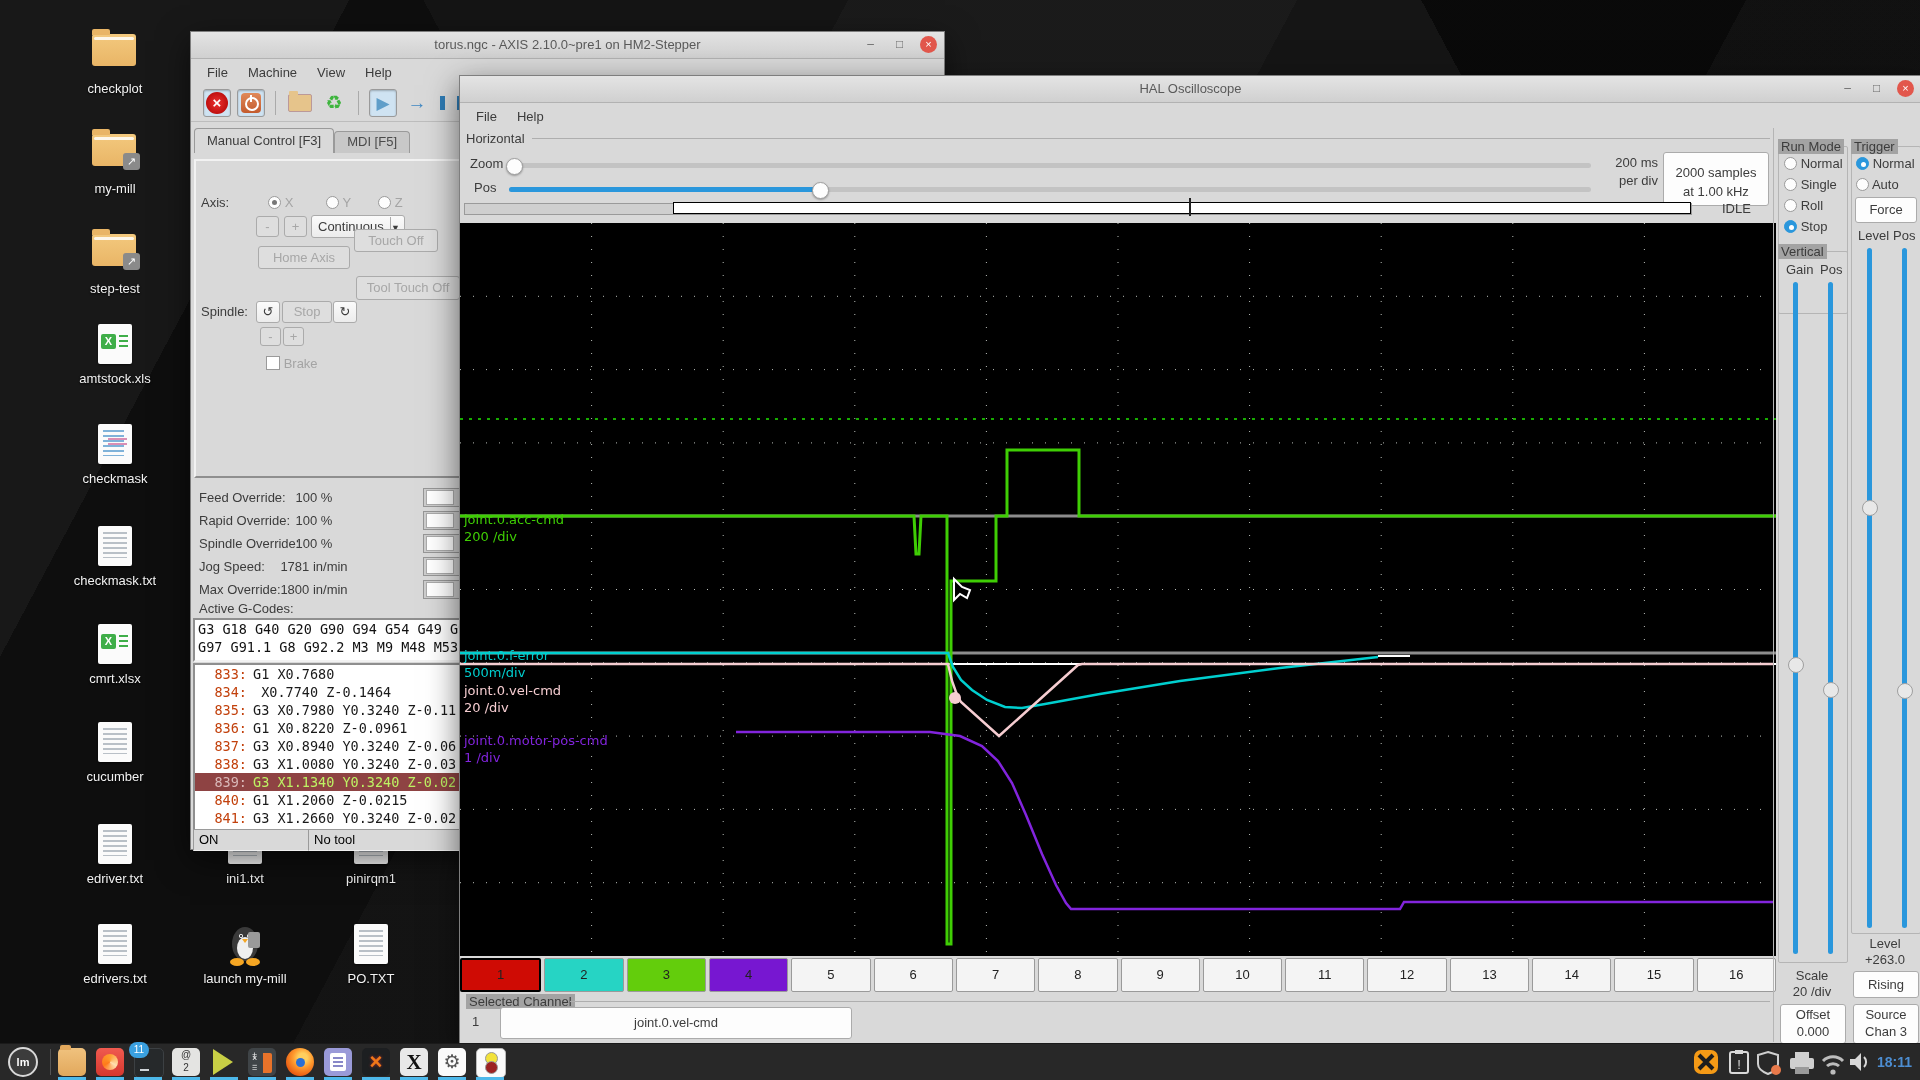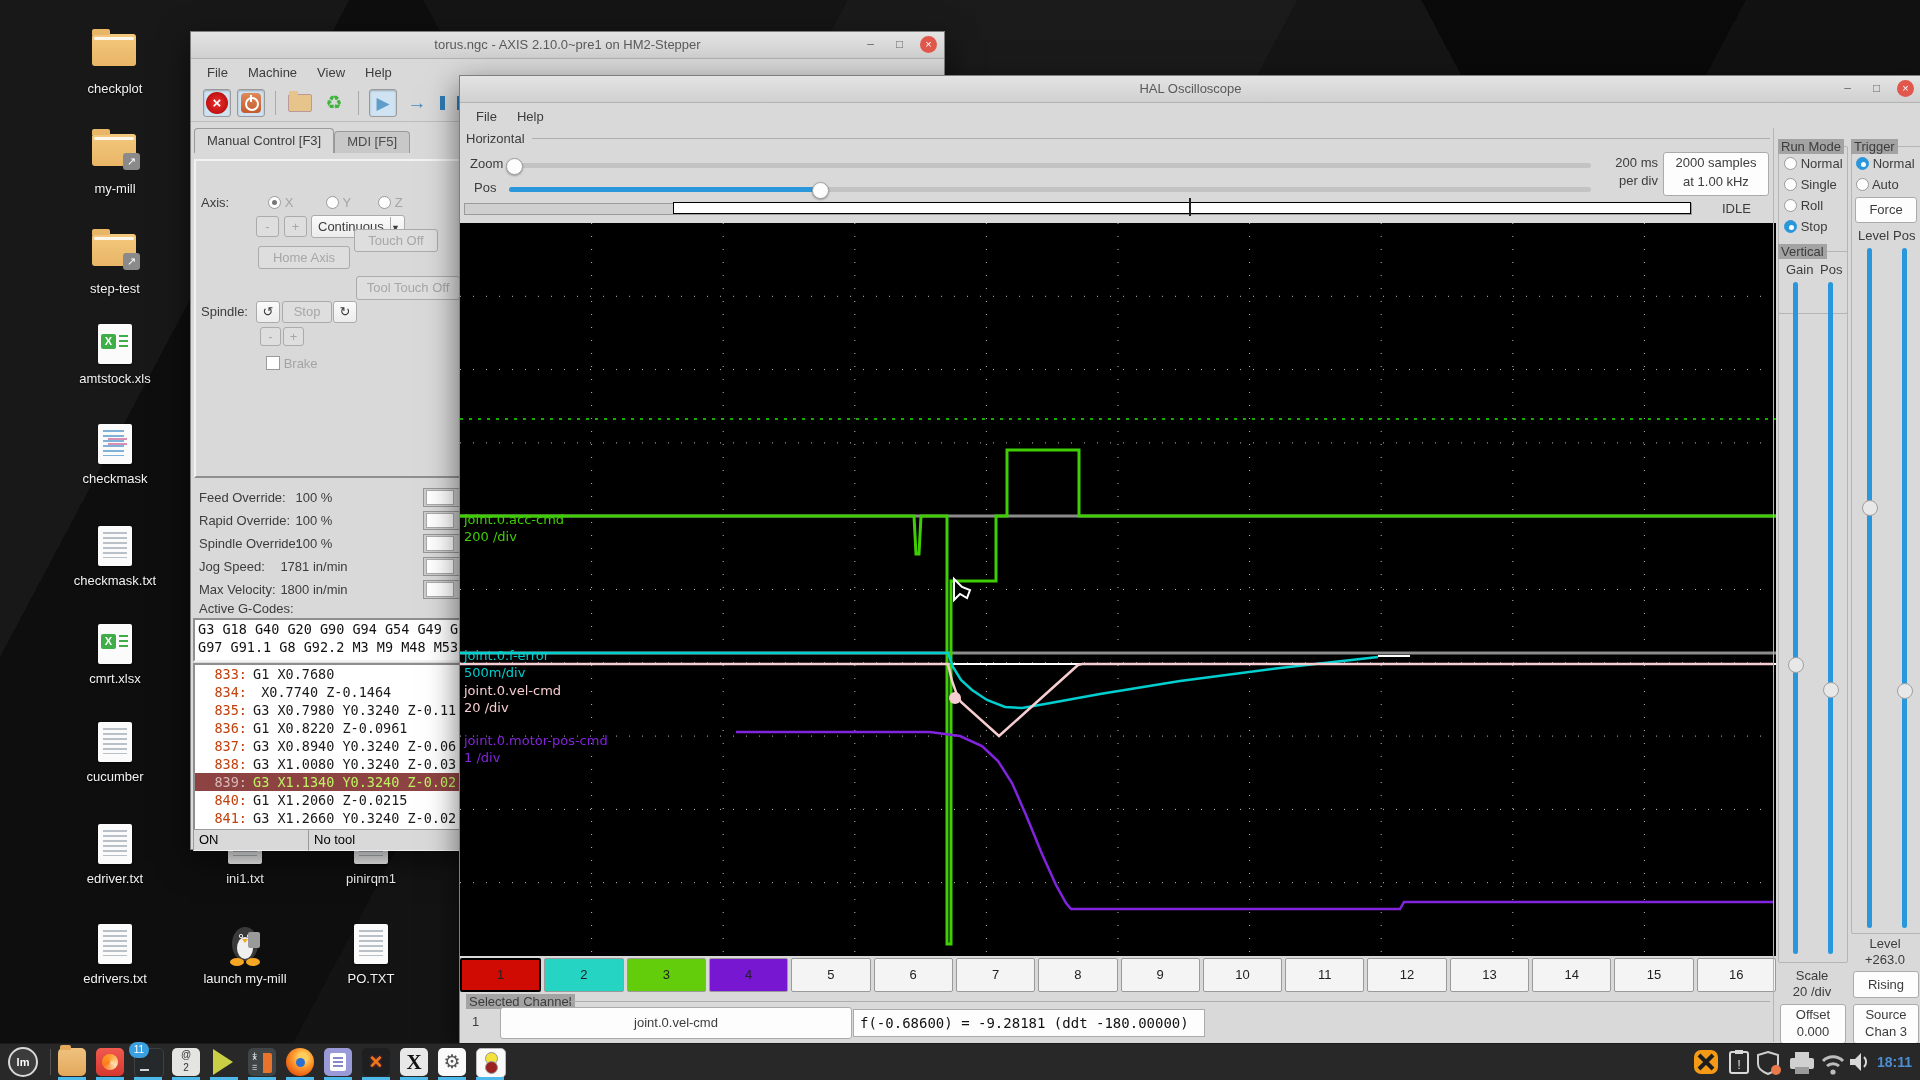--- a/index.html
+++ b/index.html
@@ -325,21 +325,21 @@
         <span class="ovl lbl">Spindle Override:</span>
         <span class="ovv lbl">100 %</span>
         <span class="ovs"></span>
       </div>
       <div class="ovrow" style="top: 524px;">
         <span class="ovl lbl">Jog Speed:</span>
         <span class="ovv lbl">1781 in/min</span>
         <span class="ovs"></span>
       </div>
       <div class="ovrow" style="top: 547px;">
-        <span class="ovl lbl">Max Velocity:</span>
+        <span class="ovl lbl">Max Override:</span>
         <span class="ovv lbl">1800 in/min</span>
         <span class="ovs"></span>
       </div>
     </div>
   <div class="abs lbl" style="left:8px;top:569px">Active G-Codes:</div>
   <div class="gbox sunken" style="left:2px;top:586px;width:290px;height:40px;line-height:18px;padding-left:3px">
     <div>G3 G18 G40 G20 G90 G94 G54 G49 G9</div>
     <div>G97 G91.1 G8 G92.2 M3 M9 M48 M53</div>
   </div>
   <div class="abs sunken" style="left:2px;top:631px;width:290px;height:166px;background:#fff;overflow:hidden" id="program-box">
@@ -377,21 +377,21 @@
   <div class="slider-track" style="left:49px;top:87px;width:1082px"></div>
   <div class="shandle" style="left:46px;top:82px"></div>
   <span class="abs lbl" style="left:14px;top:104px">Pos</span>
   <div class="slider-track" style="left:49px;top:111px;width:1082px"></div>
   <div class="slider-fill" style="left:49px;top:111px;width:310px"></div>
   <div class="shandle" style="left:352px;top:106px"></div>
   <div class="abs" style="left:1136px;top:78px;width:62px;text-align:right;color:#3c3c3c;line-height:18px">
     <div>200 ms</div>
     <div>per div</div>
   </div>
-  <div class="whitebtn" style="left:1203px;top:76px;width:104px;height:42px;line-height:19px;padding-top:0">
+  <div class="whitebtn" style="left:1203px;top:76px;width:104px;height:42px;line-height:19px;padding-top:10px">
     <div>2000 samples</div>
     <div>at 1.00 kHz</div>
   </div>
   <div class="recbar" style="left:4px;top:127px;width:1226px;height:10px"></div>
   <div class="abs" style="left:213px;top:126px;width:1016px;height:10px;background:#fff;border:1px solid #000"></div>
   <div class="abs" style="left:729px;top:122px;width:2px;height:18px;background:#222"></div>
   <span class="abs lbl" style="left:1262px;top:125px">IDLE</span>
 
   <div id="scope">
     <svg id="scope-svg" width="1316" height="733" xmlns="http://www.w3.org/2000/svg">
@@ -450,21 +450,20 @@
       <div class="chbtn">13</div>
       <div class="chbtn">14</div>
       <div class="chbtn">15</div>
       <div class="chbtn">16</div>
     </div>
 
   <span class="glabel" style="left:6px;top:918px">Selected Channel</span>
   <div class="groupline" style="left:110px;top:925px;width:1200px"></div>
   <span class="abs lbl" style="left:12px;top:938px">1</span>
   <div class="whitebtn" style="left:40px;top:931px;width:350px;height:30px;line-height:30px">joint.0.vel-cmd</div>
-  <div class="abs" style="left:393px;top:933px;width:344px;height:26px;background:#fdfdfd;border:1px solid #ababab;line-height:26px;padding-left:6px;font-family:'DejaVu Sans Mono',monospace;font-size:14px;color:#111;white-space:nowrap;overflow:hidden">f(-0.68600) = -9.28181 (ddt -180.00000)</div>
 
   <div class="abs" style="left:1313px;top:52px;width:1px;height:914px;background:#b5b5b5"></div>
   <div class="grp" style="left:1318px;top:70px;width:68px;height:166px"></div>
   <span class="glabel" style="left:1318px;top:63px">Run Mode</span>
   <span class="rrow" style="left:1324px;top:80px"><span class="radio"></span> <span>Normal</span></span>
   <span class="rrow" style="left:1324px;top:101px"><span class="radio"></span> <span>Single</span></span>
   <span class="rrow" style="left:1324px;top:122px"><span class="radio"></span> <span>Roll</span></span>
   <span class="rrow" style="left:1324px;top:143px"><span class="radio on"></span> <span>Stop</span></span>
 
   <div class="grp" style="left:1391px;top:70px;width:68px;height:786px"></div>

